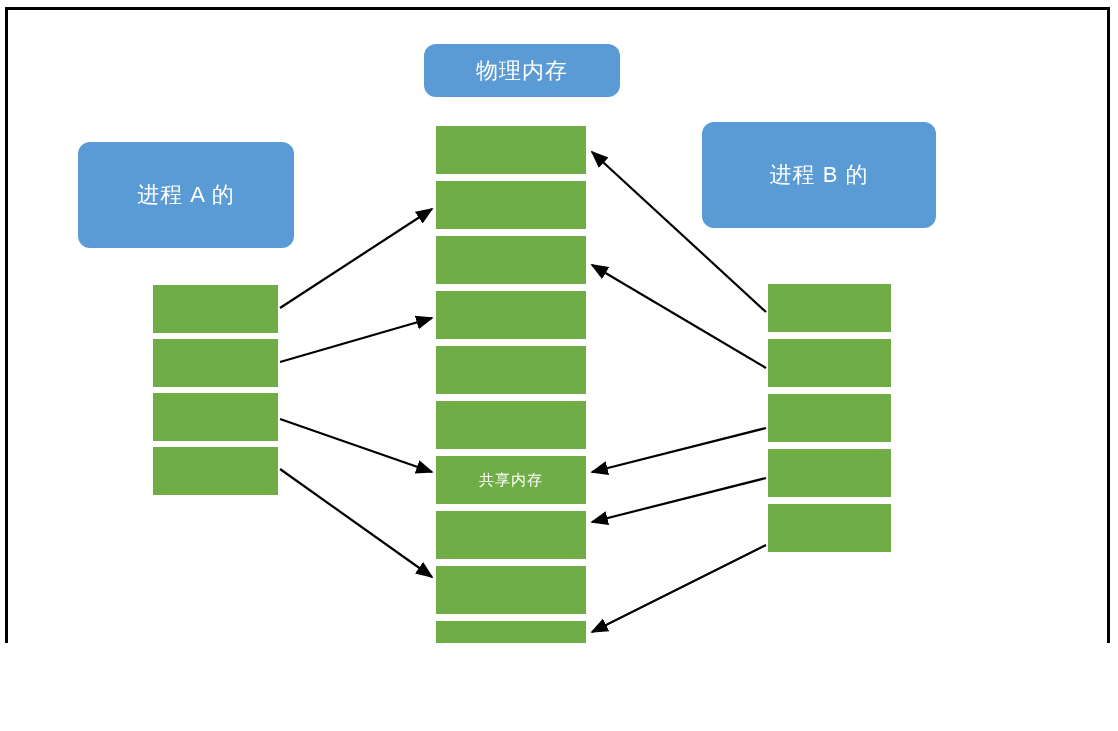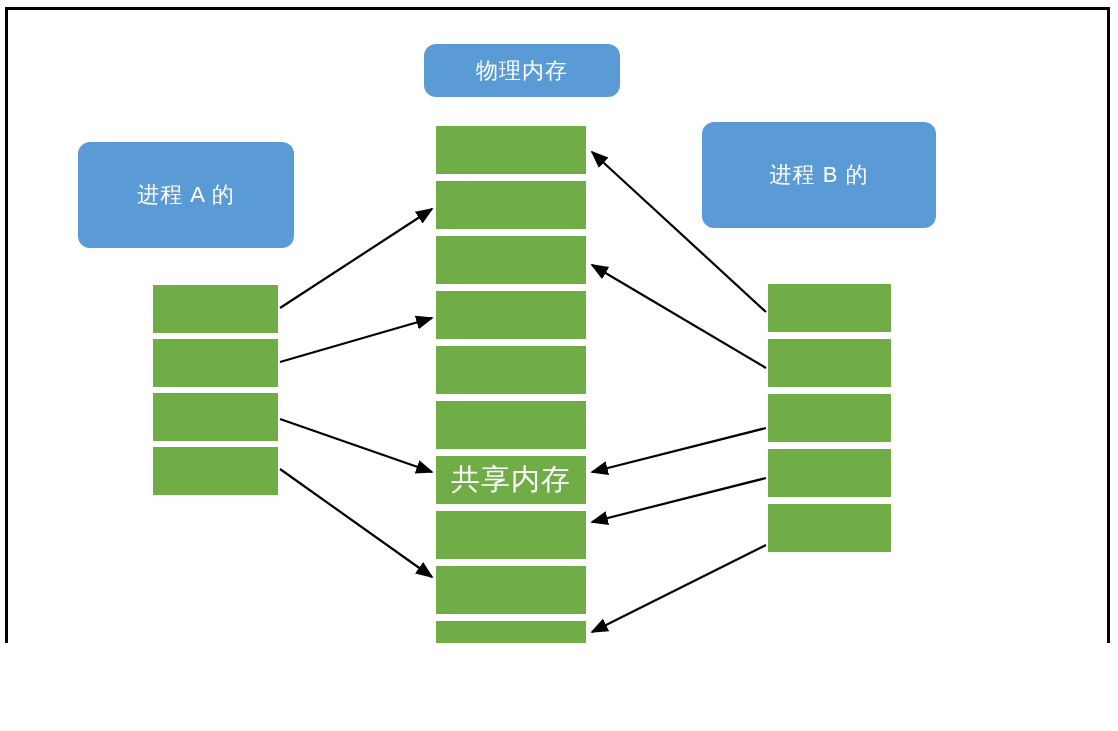--- a/index.html
+++ b/index.html
@@ -53,21 +53,21 @@
   }
   .label-box .ln { display: block; white-space: nowrap; }
   .mem-block {
     position: absolute;
     background: #70AD47;
     box-sizing: border-box;
     display: flex;
     align-items: center;
     justify-content: center;
     color: #ffffff;
-    font-size: 29px;
+    font-size: 15px;
     letter-spacing: 1px;
     white-space: nowrap;
   }
 </style>
 </head>
 <body>
 
 <div id="canvas">
 
   <div id="frame"></div>

